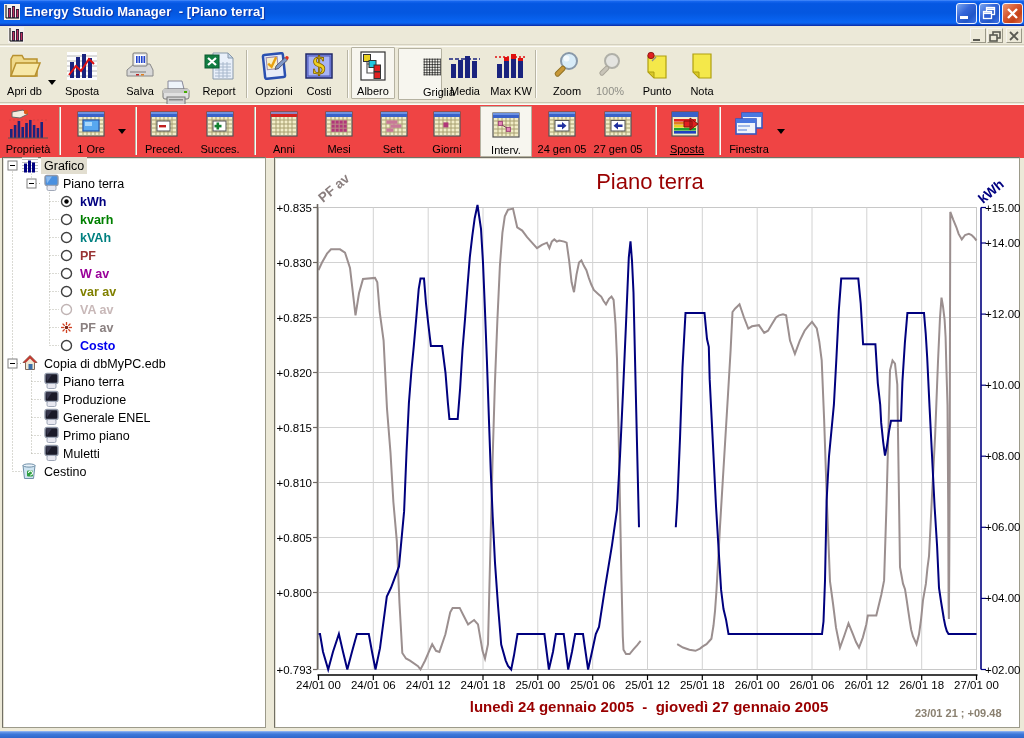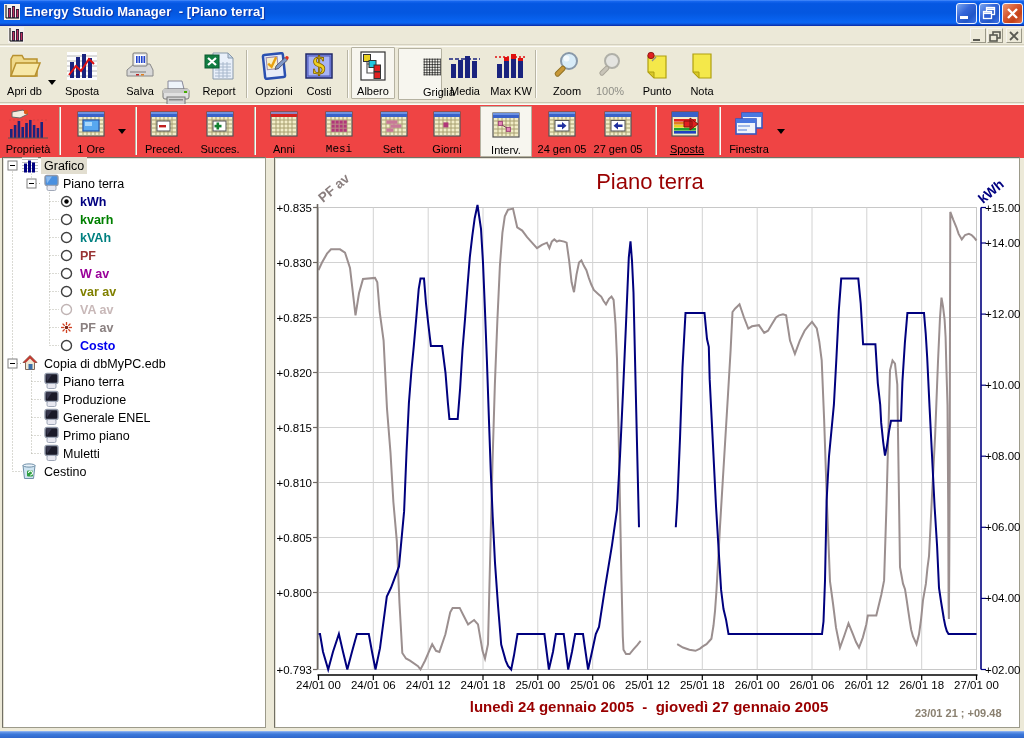--- a/index.html
+++ b/index.html
@@ -395,21 +395,21 @@
             <line x1="3" y1="22" x2="27" y2="22" stroke="#a8a070" stroke-width="1"></line>
             <line x1="7" y1="7" x2="7" y2="25" stroke="#a8a070" stroke-width="1"></line>
             <line x1="11" y1="7" x2="11" y2="25" stroke="#a8a070" stroke-width="1"></line>
             <line x1="15" y1="7" x2="15" y2="25" stroke="#a8a070" stroke-width="1"></line>
             <line x1="19" y1="7" x2="19" y2="25" stroke="#a8a070" stroke-width="1"></line>
             <line x1="23" y1="7" x2="23" y2="25" stroke="#a8a070" stroke-width="1"></line>
           </svg>
         </div>
         <div class="tlb">Anni</div>
       </div>
-      <div class="tbtn" style="left:313px;top:1px;width:52px;height:51px;font-family:Liberation Mono, monospace;">
+      <div class="tbtn" style="left:313px;top:1px;width:52px;height:51px;">
         <div class="tic">
           <svg width="30" height="28" viewBox="0 0 30 28" xmlns="http://www.w3.org/2000/svg">
             <rect x="2" y="2" width="26" height="24" fill="#f2edc8" stroke="#555" stroke-width="1.2"></rect>
             <rect x="2" y="2" width="26" height="5" fill="#3a62c8"></rect>
             <rect x="2" y="2" width="26" height="2" fill="#7aa0e8" opacity="0.8"></rect>
             <line x1="3" y1="10" x2="27" y2="10" stroke="#a8a070" stroke-width="1"></line>
             <line x1="3" y1="14" x2="27" y2="14" stroke="#a8a070" stroke-width="1"></line>
             <line x1="3" y1="18" x2="27" y2="18" stroke="#a8a070" stroke-width="1"></line>
             <line x1="3" y1="22" x2="27" y2="22" stroke="#a8a070" stroke-width="1"></line>
             <line x1="7" y1="7" x2="7" y2="25" stroke="#a8a070" stroke-width="1"></line>

